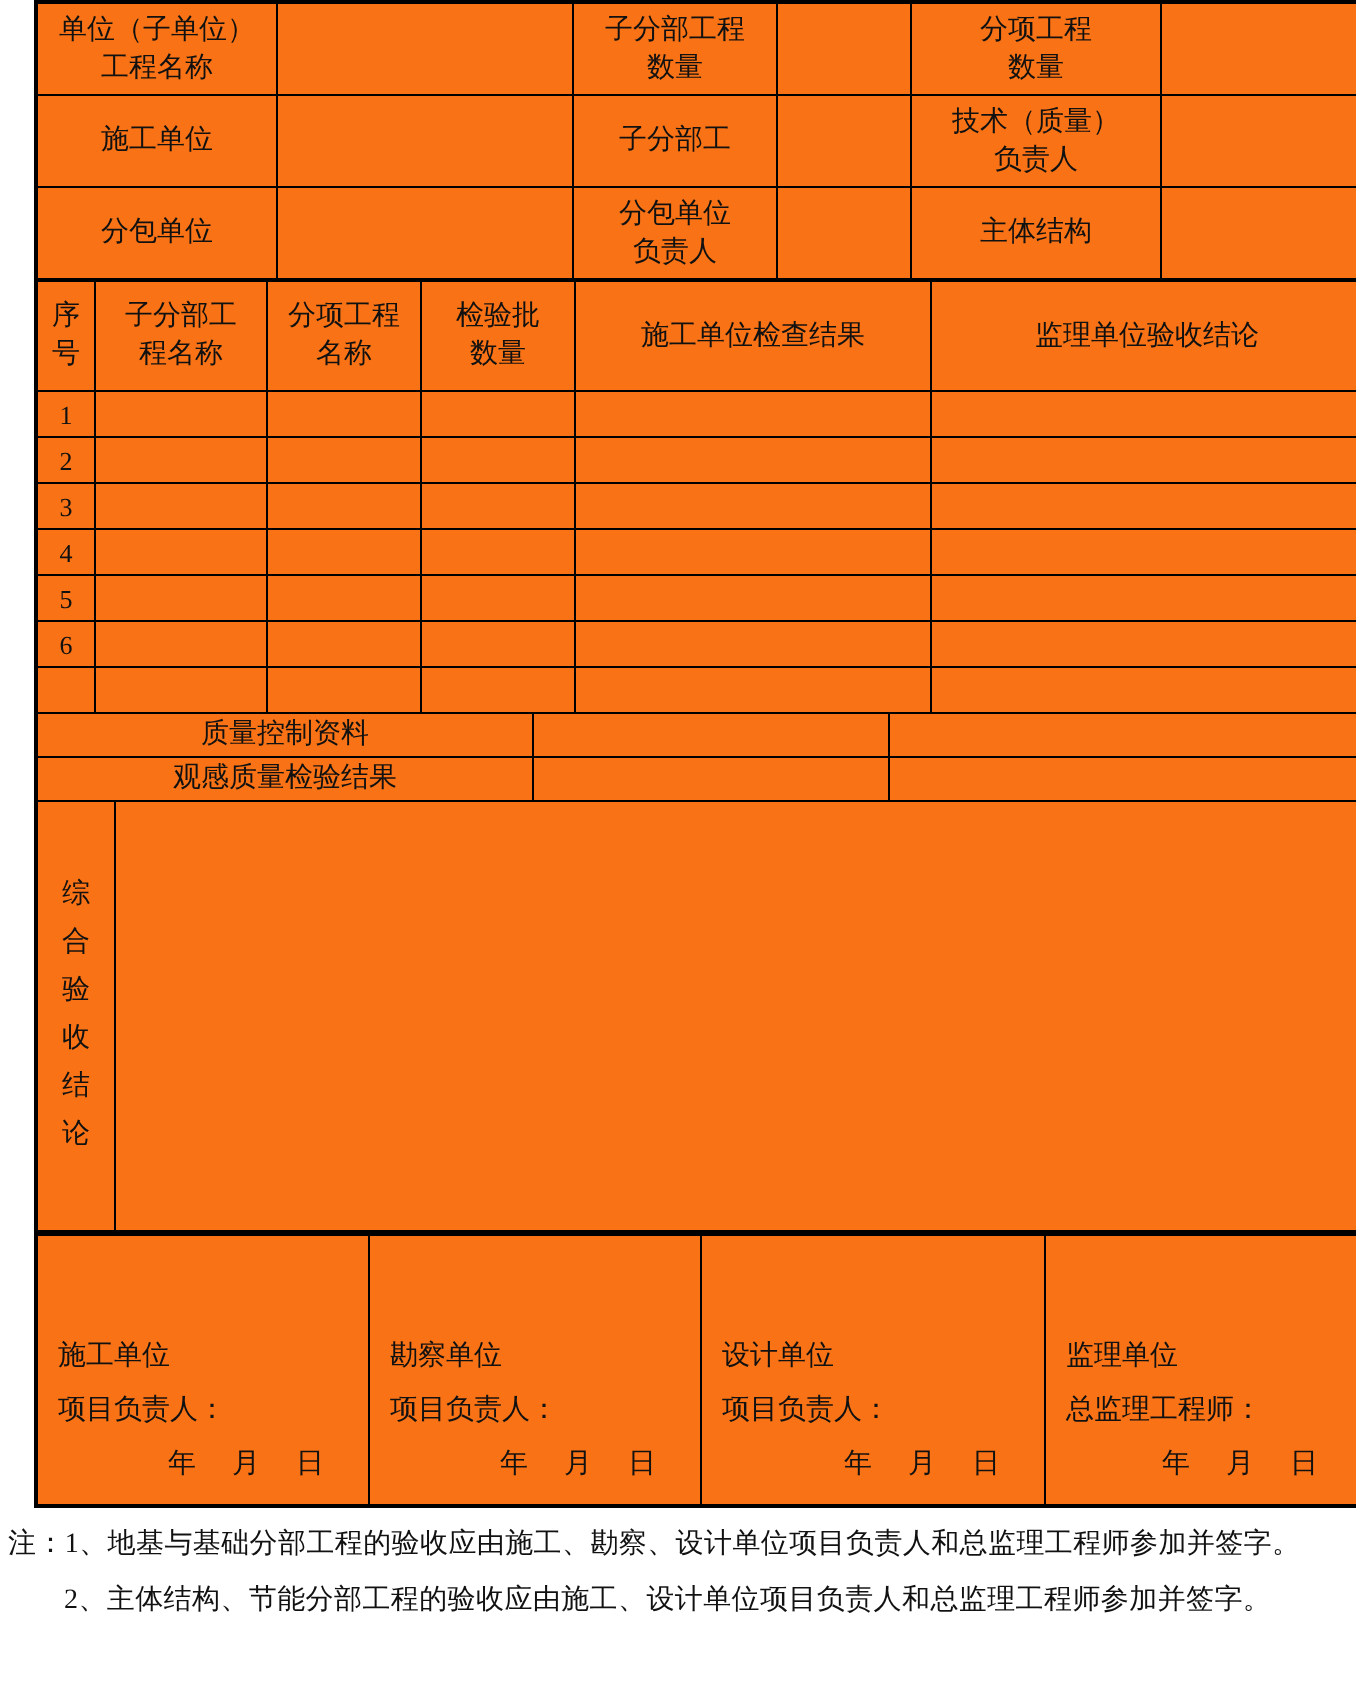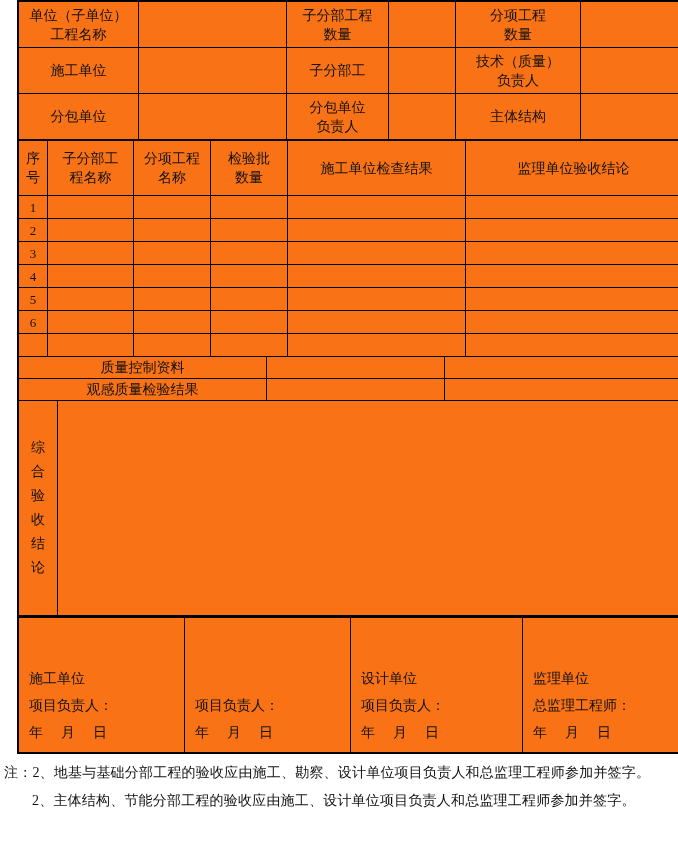--- a/index.html
+++ b/index.html
@@ -91,21 +91,21 @@
     display: flex;
     flex-direction: column;
     justify-content: flex-end;
     padding: 0 0 6px 10px;
     font-size: 14px;
     line-height: 27px;
     text-align: left;
   }
   .sig-box:last-child { border-right: none; }
   .sg1 { width: 166px; } .sg2 { width: 166px; } .sg3 { width: 172px; } .sg4 { width: 158px; }
-  .sig-date { text-align: left; padding-right: 20px; letter-spacing: 2px; }
+  .sig-date { text-align: right; padding-right: 20px; letter-spacing: 2px; }
 
   
   .notes {
     margin-top: 5px;
     padding-left: 4px;
     font-size: 14px;
     line-height: 28px;
     letter-spacing: 0.2px;
   }
   .note-line2 { padding-left: 28px; }
@@ -241,35 +241,36 @@
       <div class="cell wc2"></div>
     </div>
 
     <div class="row h134">
       <div class="sig-box sg1">
         <div>施工单位</div>
         <div>项目负责人：</div>
         <div class="sig-date">年　月　日</div>
       </div>
       <div class="sig-box sg2">
+        <div>勘察单位</div>
         <div>项目负责人：</div>
         <div class="sig-date">年　月　日</div>
       </div>
       <div class="sig-box sg3">
         <div>设计单位</div>
         <div>项目负责人：</div>
         <div class="sig-date">年　月　日</div>
       </div>
       <div class="sig-box sg4">
         <div>监理单位</div>
         <div>总监理工程师：</div>
         <div class="sig-date">年　月　日</div>
       </div>
     </div>
 
   </div>
 
   <div class="notes">
-    <div>注：2、地基与基础分部工程的验收应由施工、勘察、设计单位项目负责人和总监理工程师参加并签字。</div>
+    <div>注：1、地基与基础分部工程的验收应由施工、勘察、设计单位项目负责人和总监理工程师参加并签字。</div>
     <div class="note-line2">2、主体结构、节能分部工程的验收应由施工、设计单位项目负责人和总监理工程师参加并签字。</div>
   </div>
 
 </div>
 
 </body></html>

